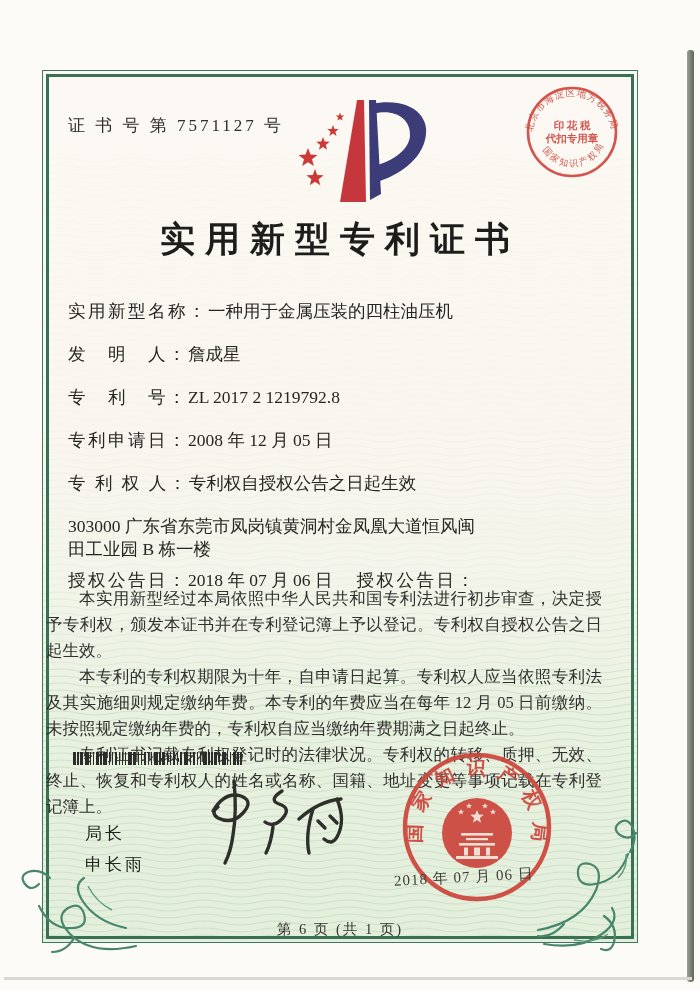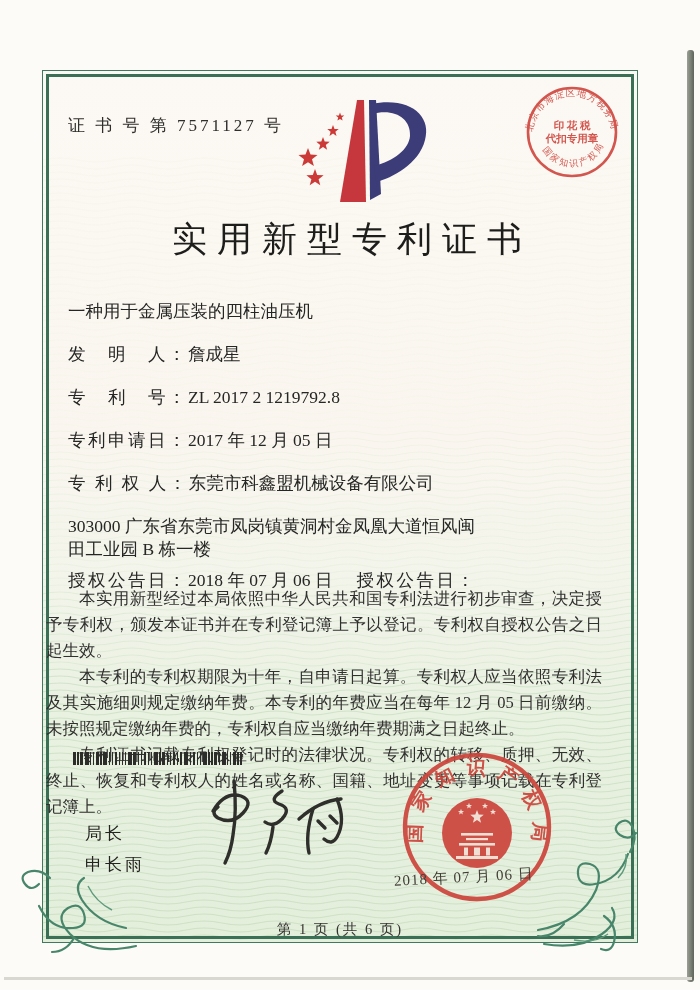--- a/index.html
+++ b/index.html
@@ -9,22 +9,22 @@
   .scan-edge-right{position:absolute;left:687px;top:50px;width:7px;height:932px;
        background:linear-gradient(90deg,#9aa093,#5e645a);border-radius:3px;}
   .scan-edge-bottom{position:absolute;left:4px;top:977px;width:688px;height:3px;background:#d9d8d0;}
   .cert{position:absolute;left:42px;top:70px;width:596px;height:873px;
        background:linear-gradient(180deg,#fcf8f3 0%,#faf6ef 42%,#f2f4ea 60%,#e9f1e1 74%,#e3eedb 100%);}
   .frame-outer{position:absolute;inset:0;border:1.5px solid #3f7a5f;pointer-events:none;}
   .frame-inner{position:absolute;inset:4px;border:3px solid #3a7156;pointer-events:none;}
   .waves{position:absolute;inset:0;width:596px;height:873px;}
   .cert-number{position:absolute;left:26px;top:44px;font-size:17px;letter-spacing:3px;color:#2e2e2c;}
   .logo{position:absolute;left:240px;top:26px;}
-  .title{position:absolute;left:12px;top:146px;width:100%;text-align:center;font-size:35px;
-         font-weight:normal;letter-spacing:10px;color:#1d1d1b;}
+  .title{position:absolute;left:0;top:146px;width:100%;text-align:center;font-size:35px;
+         font-weight:bold;letter-spacing:10px;color:#1d1d1b;}
   .fields{position:absolute;left:26px;top:230px;width:566px;font-size:17.5px;}
   .field-row{display:flex;line-height:23px;margin-bottom:20px;}
   .field-row .cell{display:flex;}
   .field-row .cell + .cell{margin-left:24px;}
   .f-label{letter-spacing:2.5px;white-space:nowrap;color:#262624;}
   .f-value{color:#262624;}
   .row-addr{margin-bottom:8px;}
   .row-addr .f-value{display:inline-block;width:424px;}
   .paras{position:absolute;left:4px;top:516px;width:556px;font-size:16.5px;line-height:26px;
          text-align:justify;color:#30302e;}
@@ -182,45 +182,46 @@
       <polygon points="75,4 82,4 84,106 58,106" fill="#c5373c"></polygon>
       <polygon points="87,4 94,4 99,98 88,104" fill="#3c3c78"></polygon>
       <path d="M89,8 C128,0 150,20 143,44 C137,68 110,82 94,86 L92,70 C112,65 127,53 128,40 C129,22 112,12 90,18 Z" fill="#3c3c78"></path>
     </svg>
 
     <div class="title">实用新型专利证书</div>
 
     <div class="fields" id="fields">
         <div class="field-row">
           <div class="cell">
+            <span class="f-label">实用新型名称：</span>
             <span class="f-value">一种用于金属压装的四柱油压机</span>
           </div>
         </div>
         <div class="field-row">
           <div class="cell">
             <span class="f-label">发　明　人：</span>
             <span class="f-value">詹成星</span>
           </div>
         </div>
         <div class="field-row">
           <div class="cell">
             <span class="f-label">专　利　号：</span>
             <span class="f-value">ZL 2017 2 1219792.8</span>
           </div>
         </div>
         <div class="field-row">
           <div class="cell">
             <span class="f-label">专利申请日：</span>
-            <span class="f-value">2017 年 12 月 05 日</span>
+            <span class="f-value">2008 年 12 月 05 日</span>
           </div>
         </div>
         <div class="field-row">
           <div class="cell">
             <span class="f-label">专 利 权 人：</span>
-            <span class="f-value">东莞市科鑫盟机械设备有限公司</span>
+            <span class="f-value">专利权自授权公告之日起生效</span>
           </div>
         </div>
         <div class="field-row row-addr">
           <div class="cell">
             <span class="f-value">303000 广东省东莞市凤岗镇黄洞村金凤凰大道恒风闽田工业园 B 栋一楼</span>
           </div>
         </div>
         <div class="field-row">
           <div class="cell">
             <span class="f-label">授权公告日：</span>
@@ -370,18 +371,18 @@
         <path d="M120,96 q-44,10 -66,-12 q-16,-17 -2,-26 q12,-7 16,6 q4,13 -11,14 q-22,2 -34,-22"></path>
         <path d="M110,78 q-30,-6 -44,-28 q-9,-15 2,-22"></path>
         <path d="M34,28 q-10,-10 -22,-6 q-9,4 -3,12 q6,8 14,0"></path>
         <path d="M58,88 q-8,14 -22,14"></path>
       </g>
       <g fill="none" stroke="#5d9a7c" stroke-width="1.4">
         <path d="M96,60 q-16,-8 -24,-24"></path>
       </g>
     </svg>
 
-    <div class="footer">第 1 页 (共 6 页)</div>
+    <div class="footer">第 6 页 (共 1 页)</div>
   </div>
 
   <div class="scan-edge-right"></div>
   <div class="scan-edge-bottom"></div>
 </div>
 
 </body></html>

